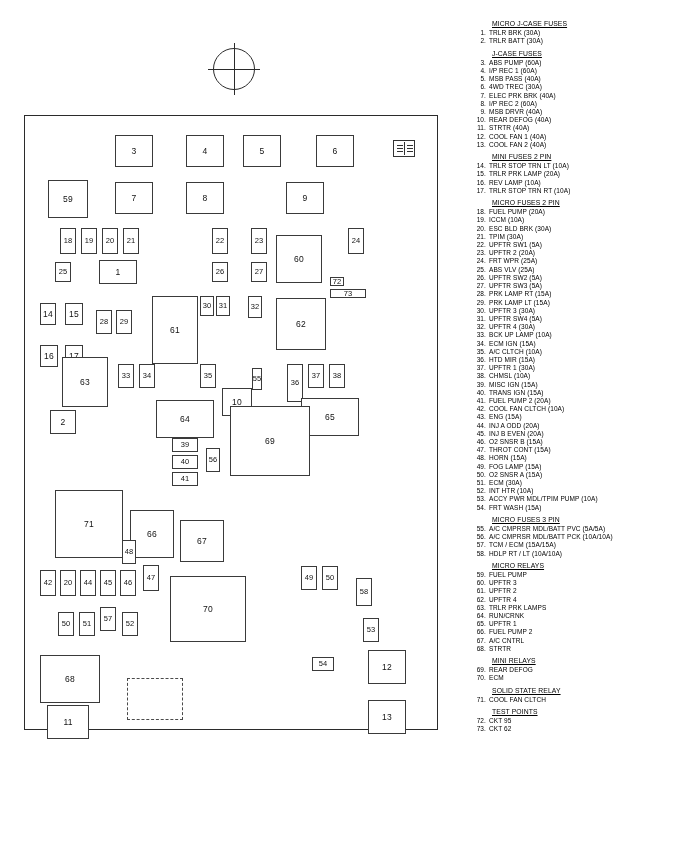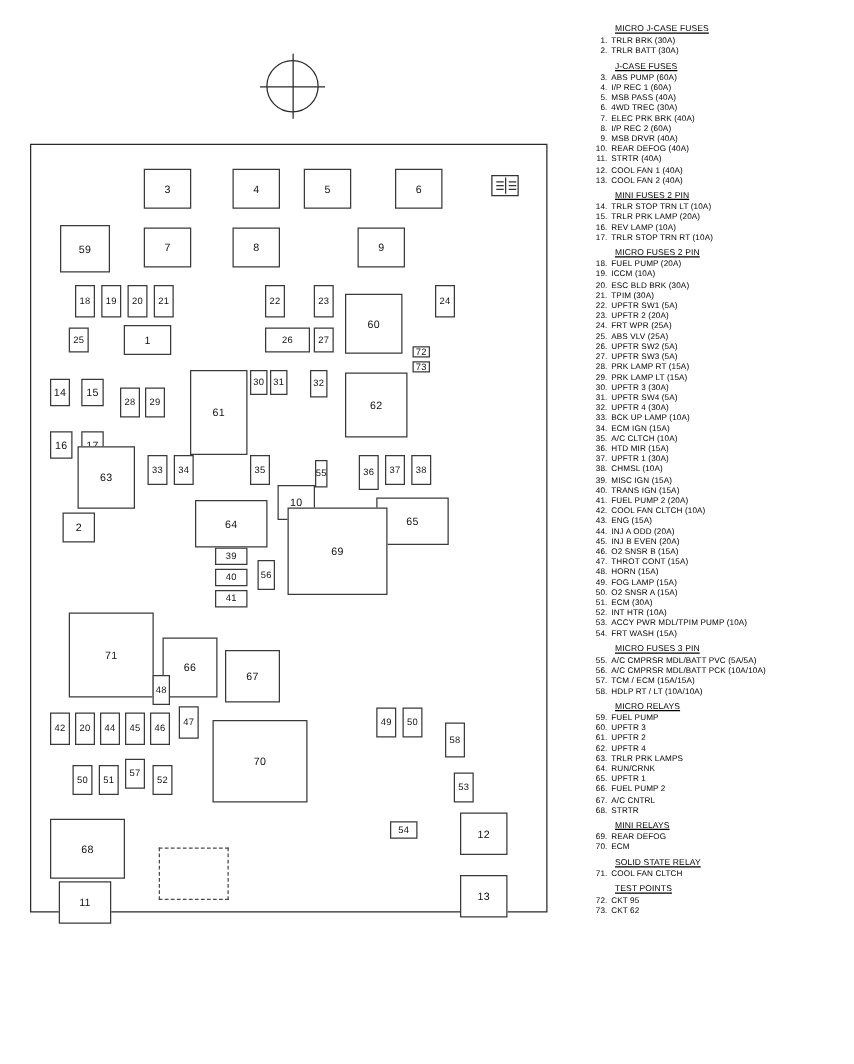--- a/index.html
+++ b/index.html
@@ -171,42 +171,42 @@
         <div class="cell tiny" style="left: 60px; top: 228px; width: 16px; height: 26px;">18</div>
         <div class="cell tiny" style="left: 81px; top: 228px; width: 16px; height: 26px;">19</div>
         <div class="cell tiny" style="left: 102px; top: 228px; width: 16px; height: 26px;">20</div>
         <div class="cell tiny" style="left: 123px; top: 228px; width: 16px; height: 26px;">21</div>
         <div class="cell tiny" style="left: 212px; top: 228px; width: 16px; height: 26px;">22</div>
         <div class="cell tiny" style="left: 251px; top: 228px; width: 16px; height: 26px;">23</div>
         <div class="cell tiny" style="left: 348px; top: 228px; width: 16px; height: 26px;">24</div>
         <div class="cell" style="left: 276px; top: 235px; width: 46px; height: 48px;">60</div>
         <div class="cell tiny" style="left: 55px; top: 262px; width: 16px; height: 20px;">25</div>
         <div class="cell" style="left: 99px; top: 260px; width: 38px; height: 24px;">1</div>
-        <div class="cell tiny" style="left: 212px; top: 262px; width: 36px; height: 20px;">26</div>
+        <div class="cell tiny" style="left: 212px; top: 262px; width: 16px; height: 20px;">26</div>
         <div class="cell tiny" style="left: 251px; top: 262px; width: 16px; height: 20px;">27</div>
         <div class="cell tiny" style="left: 330px; top: 277px; width: 14px; height: 9px;">72</div>
-        <div class="cell tiny" style="left: 330px; top: 289px; width: 14px; height: 9px;">73</div>
+        <div class="cell tiny" style="left: 330px; top: 289px; width: 36px; height: 9px;">73</div>
         <div class="cell" style="left: 40px; top: 303px; width: 16px; height: 22px;">14</div>
         <div class="cell" style="left: 65px; top: 303px; width: 18px; height: 22px;">15</div>
         <div class="cell tiny" style="left: 96px; top: 310px; width: 16px; height: 24px;">28</div>
         <div class="cell tiny" style="left: 116px; top: 310px; width: 16px; height: 24px;">29</div>
         <div class="cell" style="left: 152px; top: 296px; width: 46px; height: 68px;">61</div>
         <div class="cell" style="left: 276px; top: 298px; width: 50px; height: 52px;">62</div>
         <div class="cell tiny" style="left: 200px; top: 296px; width: 14px; height: 20px;">30</div>
         <div class="cell tiny" style="left: 216px; top: 296px; width: 14px; height: 20px;">31</div>
         <div class="cell tiny" style="left: 248px; top: 296px; width: 14px; height: 22px;">32</div>
         <div class="cell" style="left: 40px; top: 345px; width: 18px; height: 22px;">16</div>
         <div class="cell" style="left: 65px; top: 345px; width: 18px; height: 22px;">17</div>
         <div class="cell" style="left: 62px; top: 357px; width: 46px; height: 50px;">63</div>
         <div class="cell tiny" style="left: 118px; top: 364px; width: 16px; height: 24px;">33</div>
         <div class="cell tiny" style="left: 139px; top: 364px; width: 16px; height: 24px;">34</div>
         <div class="cell tiny" style="left: 200px; top: 364px; width: 16px; height: 24px;">35</div>
         <div class="cell" style="left: 222px; top: 372px; width: 30px; height: 28px; margin-top: 16px;">10</div>
         <div class="cell tiny" style="left: 252px; top: 368px; width: 10px; height: 22px;">55</div>
-        <div class="cell tiny" style="left: 287px; top: 364px; width: 16px; height: 28px;">36</div>
+        <div class="cell tiny" style="left: 287px; top: 364px; width: 16px; height: 38px;">36</div>
         <div class="cell tiny" style="left: 308px; top: 364px; width: 16px; height: 24px;">37</div>
         <div class="cell tiny" style="left: 329px; top: 364px; width: 16px; height: 24px;">38</div>
         <div class="cell" style="left: 50px; top: 410px; width: 26px; height: 24px;">2</div>
         <div class="cell" style="left: 156px; top: 400px; width: 58px; height: 38px;">64</div>
         <div class="cell" style="left: 301px; top: 398px; width: 58px; height: 38px;">65</div>
         <div class="cell" style="left: 230px; top: 406px; width: 80px; height: 70px;">69</div>
         <div class="cell tiny" style="left: 172px; top: 438px; width: 26px; height: 14px;">39</div>
         <div class="cell tiny" style="left: 172px; top: 455px; width: 26px; height: 14px;">40</div>
         <div class="cell tiny" style="left: 206px; top: 448px; width: 14px; height: 24px;">56</div>
         <div class="cell tiny" style="left: 172px; top: 472px; width: 26px; height: 14px;">41</div>

